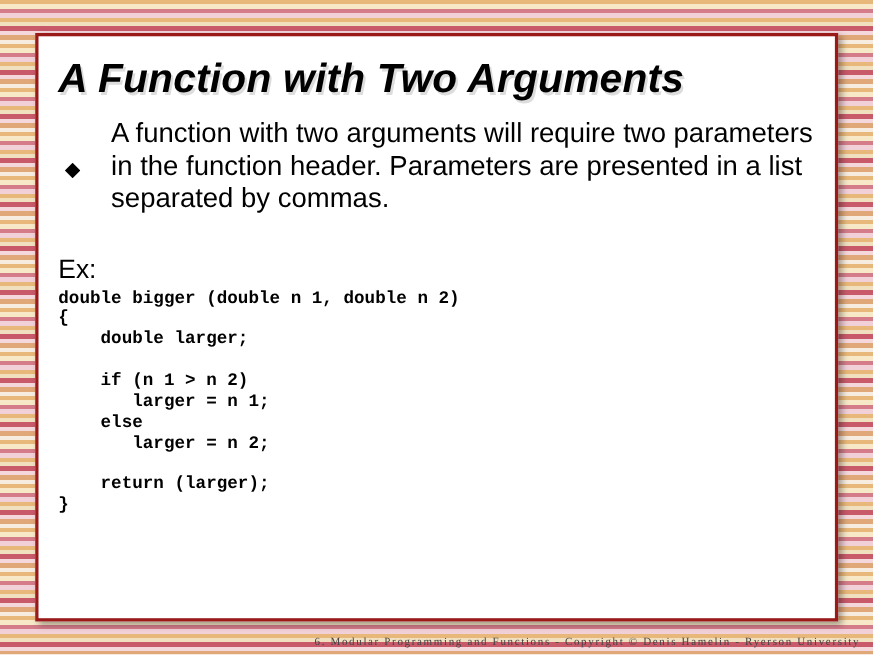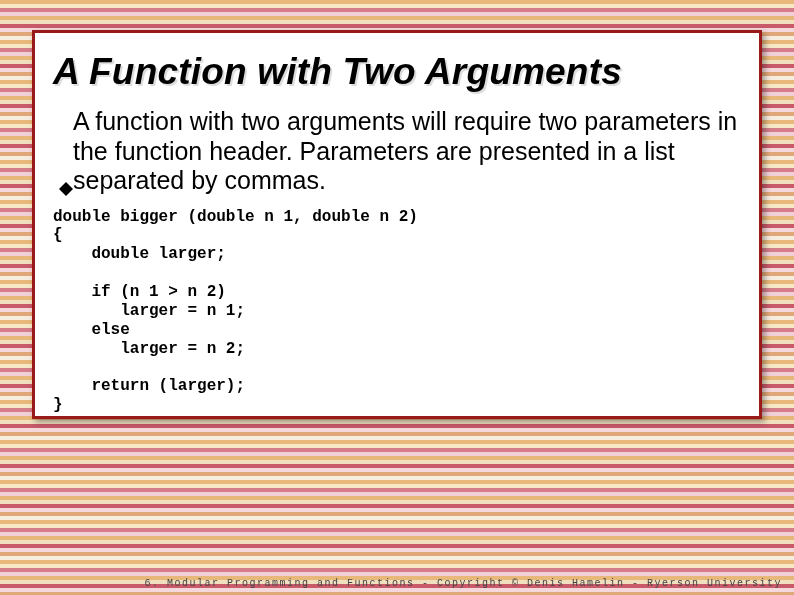--- a/index.html
+++ b/index.html
@@ -25,40 +25,40 @@
       #f5d8dc 28px, #f5d8dc 32px,
       #e0a878 32px, #e0a878 36px,
       #f7ece0 36px, #f7ece0 40px
     );
   }
   .card {
     position: absolute;
     left: 32px;
     top: 30px;
     width: 730px;
-    height: 389px;
+    height: 535px;
     background: #ffffff;
     border: 3px solid #9a1a1a;
     box-shadow: 3px 3px 6px rgba(0,0,0,0.35);
     padding: 18px 18px 10px 18px;
   }
   .title {
     font-size: 37px;
     font-weight: bold;
     font-style: italic;
     color: #000;
     margin-bottom: 14px;
     text-shadow: 2px 2px 0 #ddd;
     letter-spacing: 0.2px;
   }
   .bullet-row {
     display: flex;
-    align-items: flex-end;
-    gap: 0;
-    margin-bottom: 12px;
+    align-items: center;
+    gap: 28px;
+    margin-bottom: 36px;
   }
   .bullet {
     flex: 0 0 auto;
     width: 14px;
     height: 14px;
     margin-top: 8px;
     margin-left: 6px;
   }
   .body-text {
     font-size: 25px;
@@ -76,41 +76,42 @@
     font-size: 16px;
     font-weight: bold;
     line-height: 1.18;
     white-space: pre;
     color: #000;
   }
   .footer {
     position: absolute;
     bottom: 6px;
     right: 12px;
-    font-family: Liberation Mono, monospace;
+    font-family: Liberation Serif, serif;
     font-size: 10px;
     color: #444;
     letter-spacing: 1.5px;
   }
 </style>
 </head>
 <body>
 
 <div class="bg"></div>
 
 <div class="card">
   <h1 class="title">A Function with Two Arguments</h1>
 
   <div class="bullet-row">
     <svg class="bullet" viewBox="0 0 14 14">
       <polygon points="7,0 14,7 7,14 0,7" fill="#000"></polygon>
     </svg>
     <div class="body-text">A function with two arguments will require two parameters in the function header. Parameters are presented in a list separated by commas.</div>
   </div>
 
+  <div class="ex-label">Ex:</div>
   <pre class="code">double bigger (double n 1, double n 2)
 {
     double larger;
 
     if (n 1 &gt; n 2)
        larger = n 1;
     else
        larger = n 2;
 
     return (larger);

